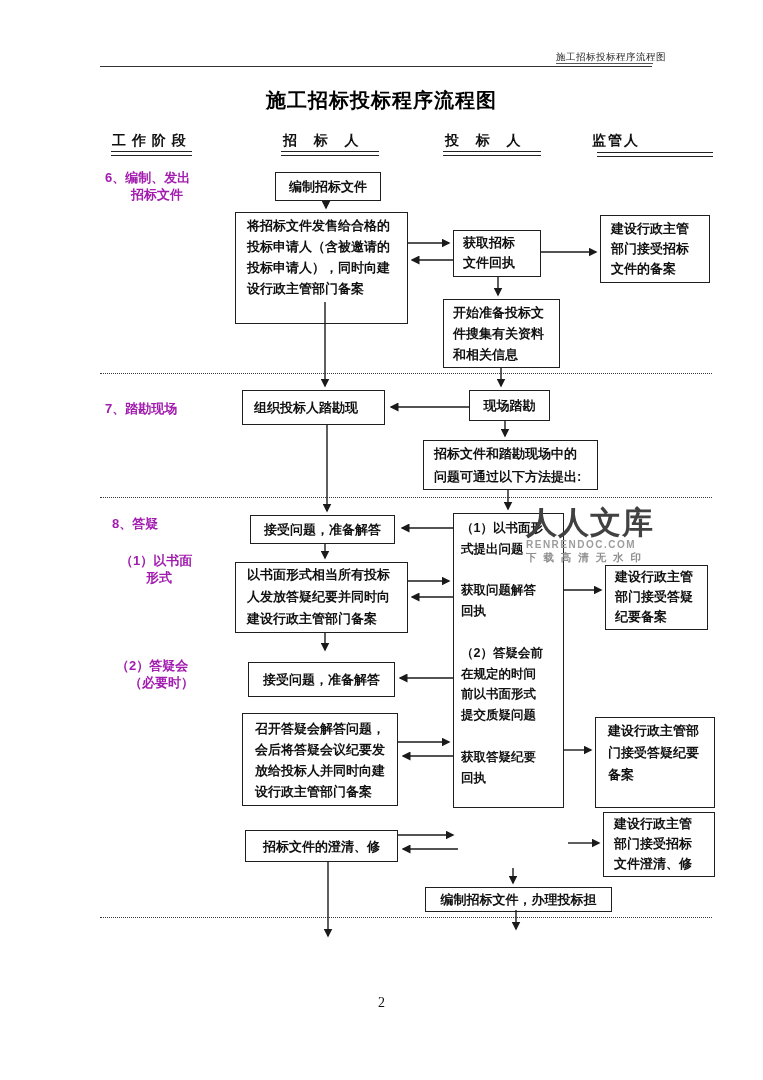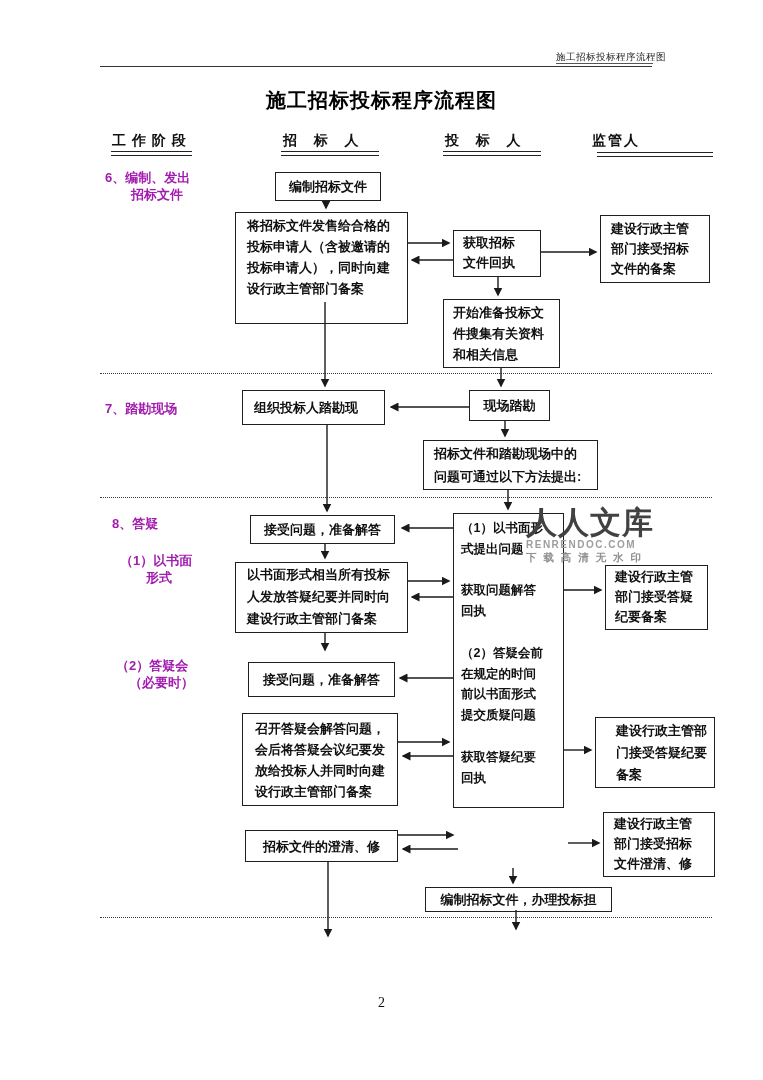--- a/index.html
+++ b/index.html
@@ -171,21 +171,21 @@
 部门接受答疑
 纪要备案</div>
 
   <div class="box center" style="left:248px;top:662px;width:147px;height:35px;">接受问题，准备解答</div>
 
   <div class="box" style="left:242px;top:713px;width:156px;height:93px;padding:4px 0 0 12px;line-height:21px;">召开答疑会解答问题，
 会后将答疑会议纪要发
 放给投标人并同时向建
 设行政主管部门备案</div>
 
-  <div class="box" style="left:595px;top:717px;width:120px;height:71px;padding:2px 0 0 20px;line-height:22px;">建设行政主管部
+  <div class="box" style="left:595px;top:717px;width:120px;height:91px;padding:2px 0 0 12px;line-height:22px;">建设行政主管部
 门接受答疑纪要
 备案</div>
 
   <div class="box center" style="left:245px;top:830px;width:153px;height:32px;">招标文件的澄清、修</div>
 
 
   <div class="box" style="left:603px;top:812px;width:112px;height:65px;padding:1px 0 0 10px;line-height:20px;">建设行政主管
 部门接受招标
 文件澄清、修</div>
 

